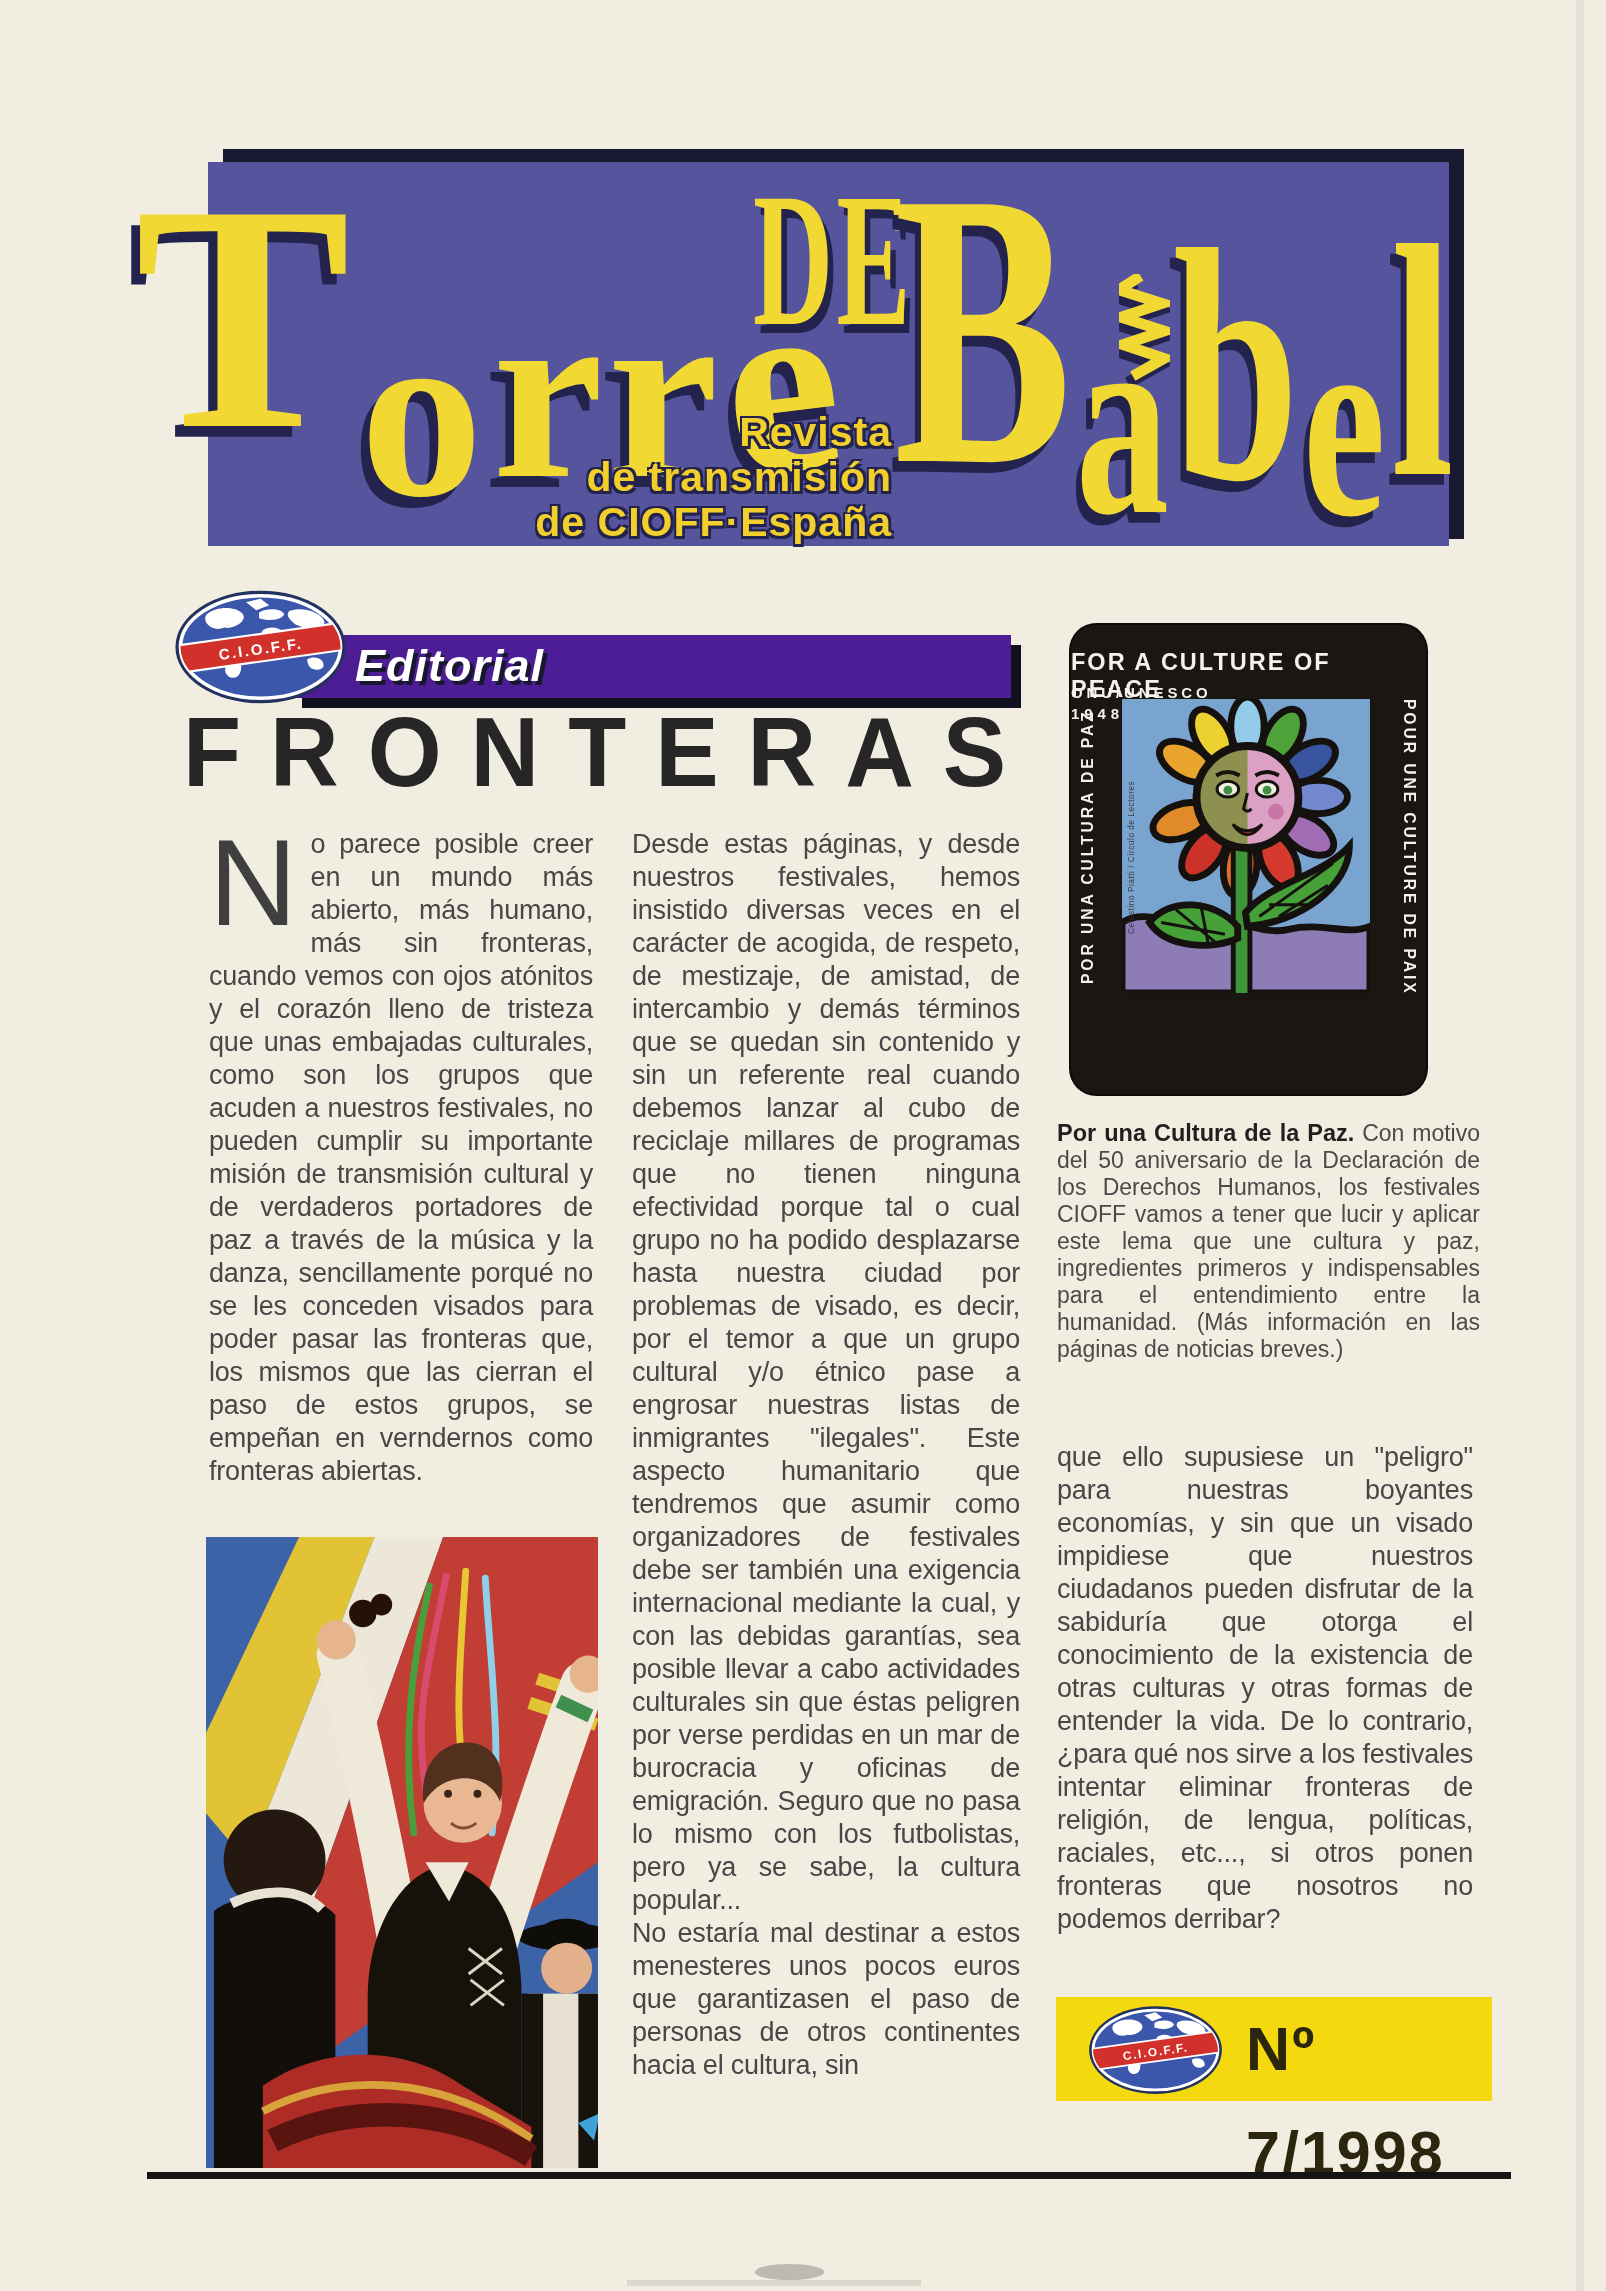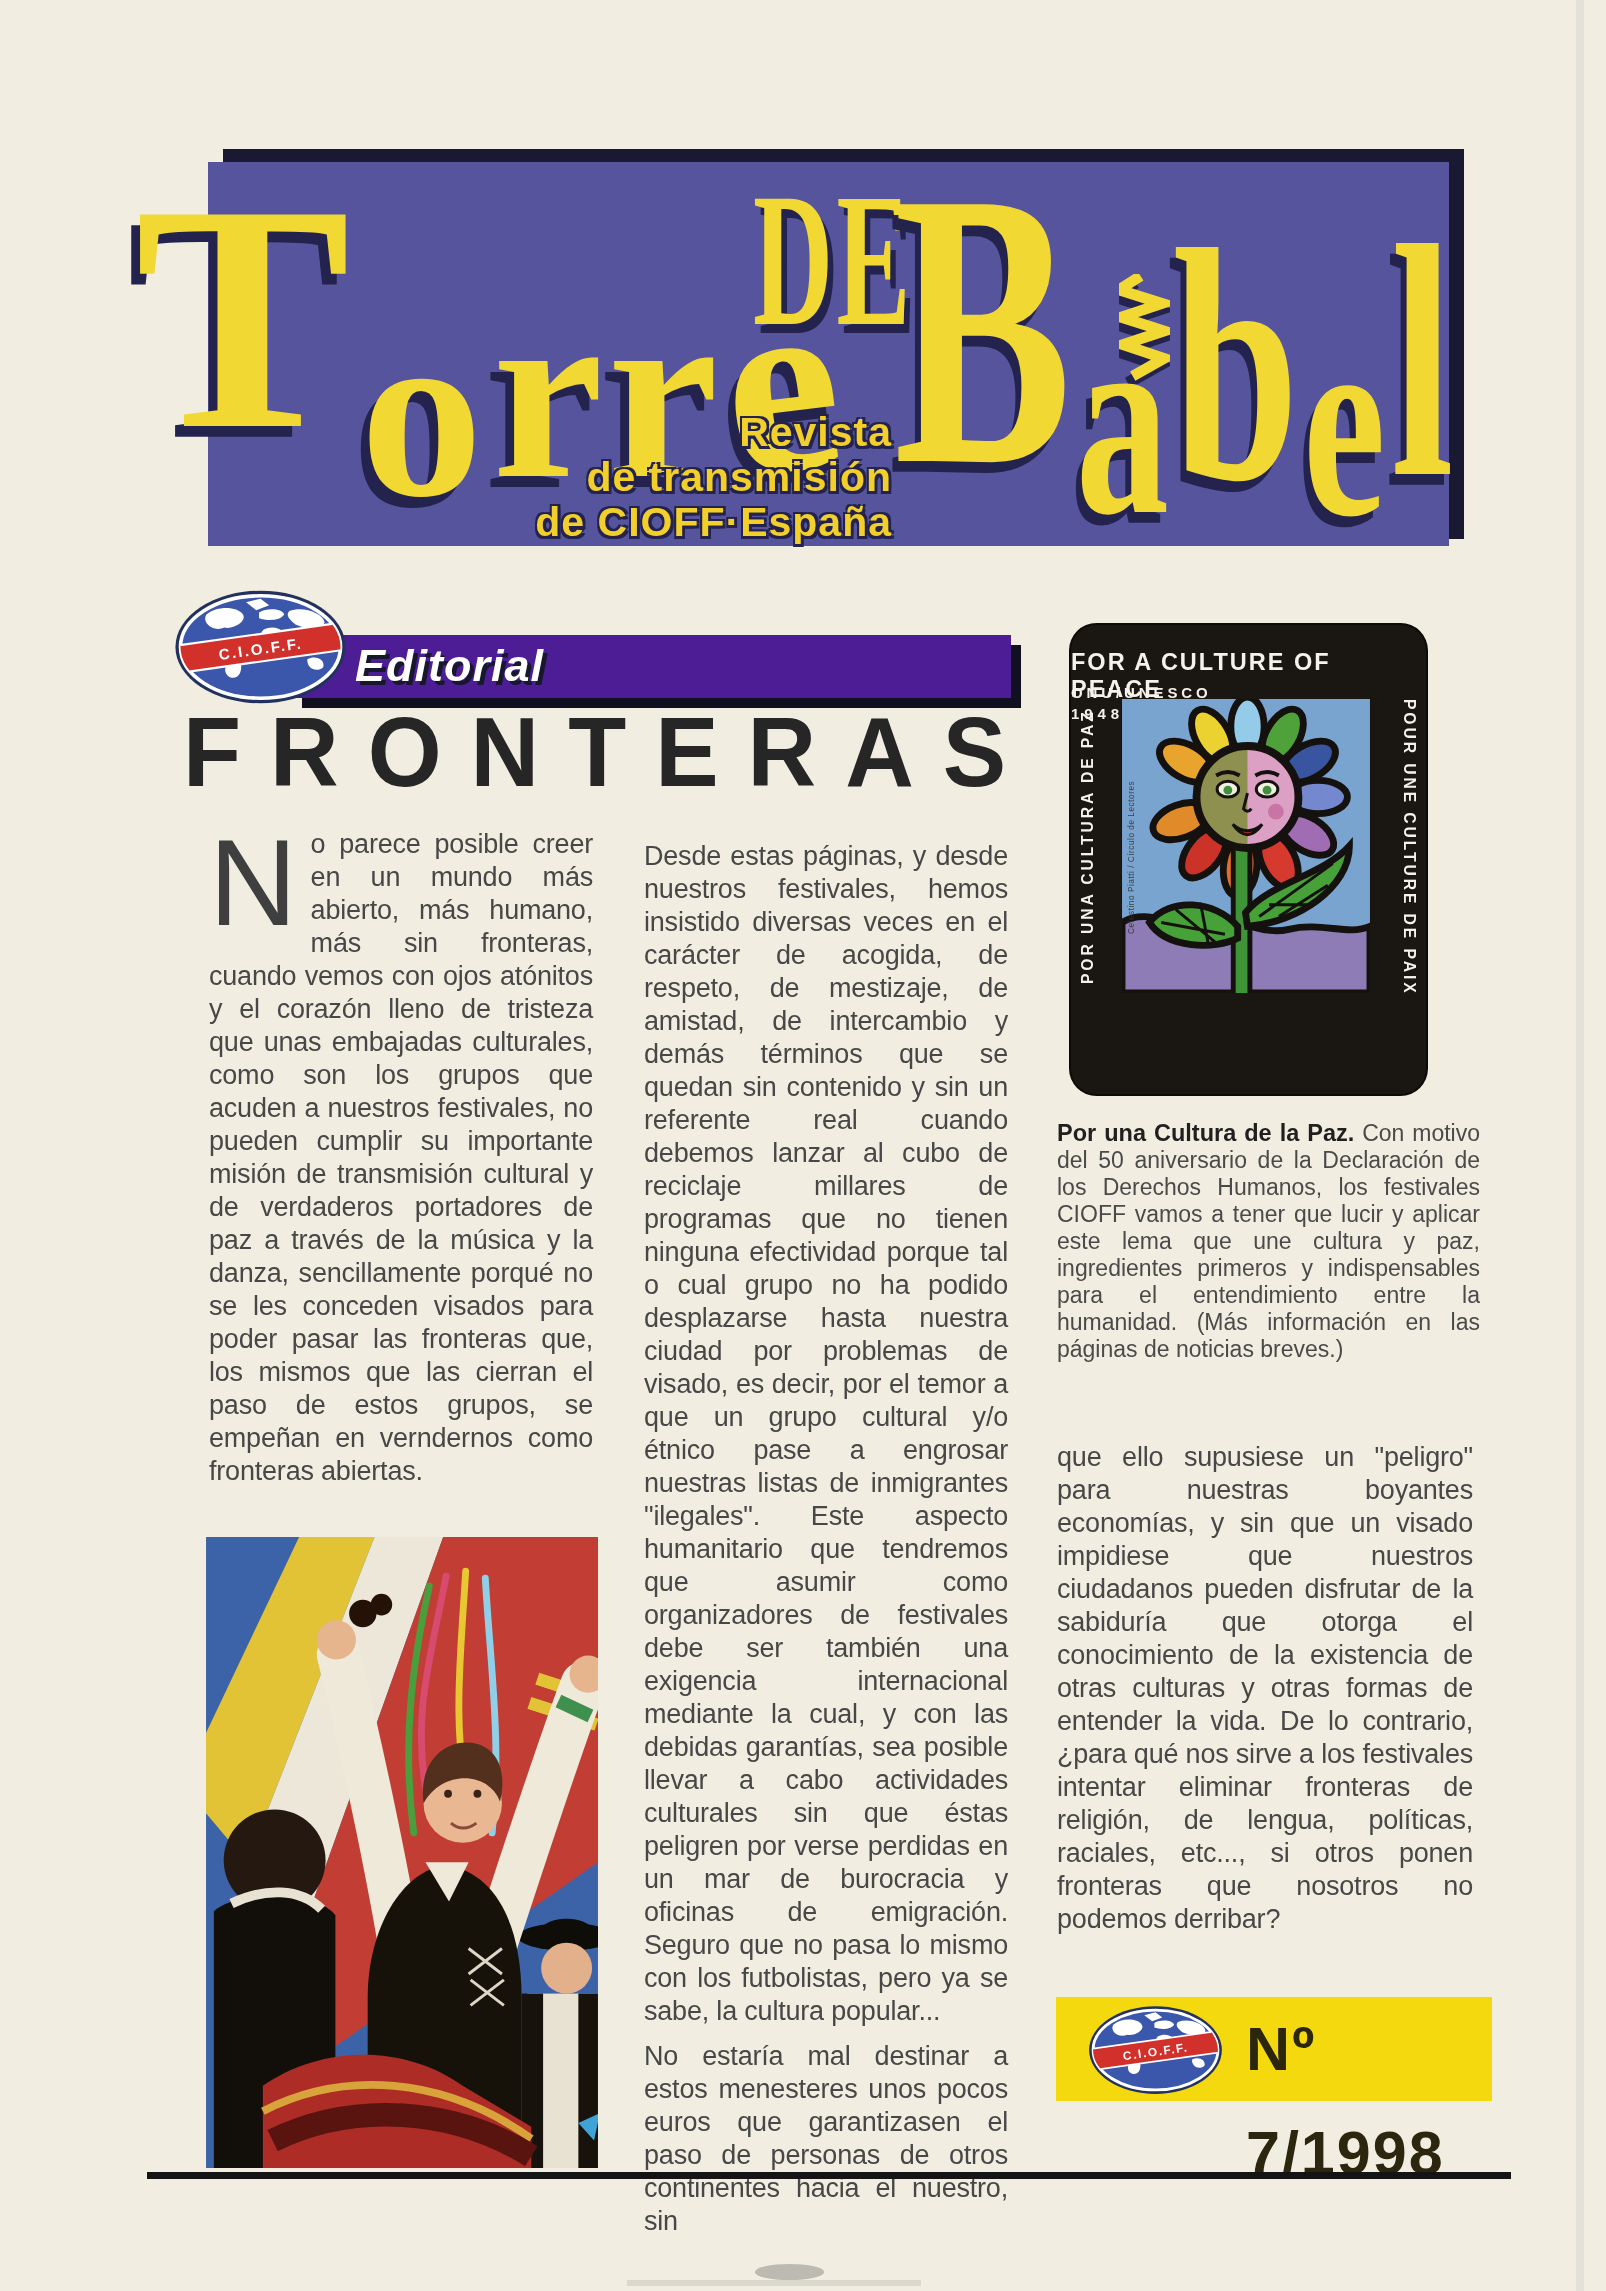--- a/index.html
+++ b/index.html
@@ -37,21 +37,21 @@
   .ed-label{display:block;padding-left:63px;line-height:61px;font-size:45px;font-weight:bold;
             font-style:italic;color:#ffffff;text-shadow:3.9px 3.9px 0 #17172e;letter-spacing:1px;}
   .globe-top{position:absolute;left:174px;top:588px;}
 
   .headline{position:absolute;left:183px;top:696px;font-size:95px;font-weight:bold;letter-spacing:29px;
             color:#262626;white-space:nowrap;transform:scaleY(1.04);transform-origin:left top;}
 
   
   .col{position:absolute;font-size:27px;line-height:33px;color:#474747;text-align:justify;
        letter-spacing:-0.2px;hyphens:auto;}
-  .col p{margin:12px;}
+  .col p{margin:0;}
   .col1{left:209px;top:828px;width:384px;}
   .col2{left:632px;top:828px;width:388px;}
   .col3{left:1057px;top:1441px;width:416px;}
   .dropcap{float:left;font-size:122px;line-height:94px;padding:7.8px 13.7px 0 0;color:#3f3f3f;}
 
   
   .poster{position:absolute;left:1071px;top:625px;width:355px;height:469px;background:#1a1612;
           border-radius:25.5px;box-shadow:0 0 0 2px #0d0b09;}
   .poster .ptxt{position:absolute;left:0;width:100%;text-align:left;color:#f4f2ea;font-weight:bold;}
   .poster-title{top:23.5px;font-size:23.5px;letter-spacing:2px;}
@@ -151,21 +151,21 @@
   </svg>
 
   <div class="headline">FRONTERAS</div>
 
   <div class="col col1">
     <span class="dropcap">N</span><span>o parece posible creer en un mundo más abierto, más humano, más sin fronteras, cuando vemos con ojos atónitos y el corazón lleno de tristeza que unas embajadas culturales, como son los grupos que acuden a nuestros festivales, no pueden cumplir su importante misión de transmisión cultural y de verdaderos portadores de paz a través de la música y la danza, sencillamente porqué no se les conceden visados para poder pasar las fronteras que, los mismos que las cierran el paso de estos grupos, se empeñan en verndernos como fronteras abiertas.</span>
   </div>
 
   <div class="col col2">
     <p>Desde estas páginas, y desde nuestros festivales, hemos insistido diversas veces en el carácter de acogida, de respeto, de mestizaje, de amistad, de intercambio y demás términos que se quedan sin contenido y sin un referente real cuando debemos lanzar al cubo de reciclaje millares de programas que no tienen ninguna efectividad porque tal o cual grupo no ha podido desplazarse hasta nuestra ciudad por problemas de visado, es decir, por el temor a que un grupo cultural y/o étnico pase a engrosar nuestras listas de inmigrantes "ilegales". Este aspecto humanitario que tendremos que asumir como organizadores de festivales debe ser también una exigencia internacional mediante la cual, y con las debidas garantías, sea posible llevar a cabo actividades culturales sin que éstas peligren por verse perdidas en un mar de burocracia y oficinas de emigración. Seguro que no pasa lo mismo con los futbolistas, pero ya se sabe, la cultura popular...</p>
-    <p>No estaría mal destinar a estos menesteres unos pocos euros que garantizasen el paso de personas de otros continentes hacia el nuestro, sin</p>
+    <p>No estaría mal destinar a estos menesteres unos pocos euros que garantizasen el paso de personas de otros continentes hacia el cultura, sin</p>
   </div>
 
   <div class="col col3">que ello supusiese un "peligro" para nuestras boyantes economías, y sin que un visado impidiese que nuestros ciudadanos pueden disfrutar de la sabiduría que otorga el conocimiento de la existencia de otras culturas y otras formas de entender la vida. De lo contrario, ¿para qué nos sirve a los festivales intentar eliminar fronteras de religión, de lengua, políticas, raciales, etc..., si otros ponen fronteras que nosotros no podemos derribar?</div>
 
   <div class="poster">
     <div class="ptxt poster-title">FOR A CULTURE OF PEACE</div>
     <div class="ptxt poster-org">ONU/UNESCO</div>
     <div class="ptxt poster-years">1948-1998</div>
     <div class="poster-left">POR UNA CULTURA DE PAZ</div>
     <div class="poster-right">POUR UNE CULTURE DE PAIX</div>

